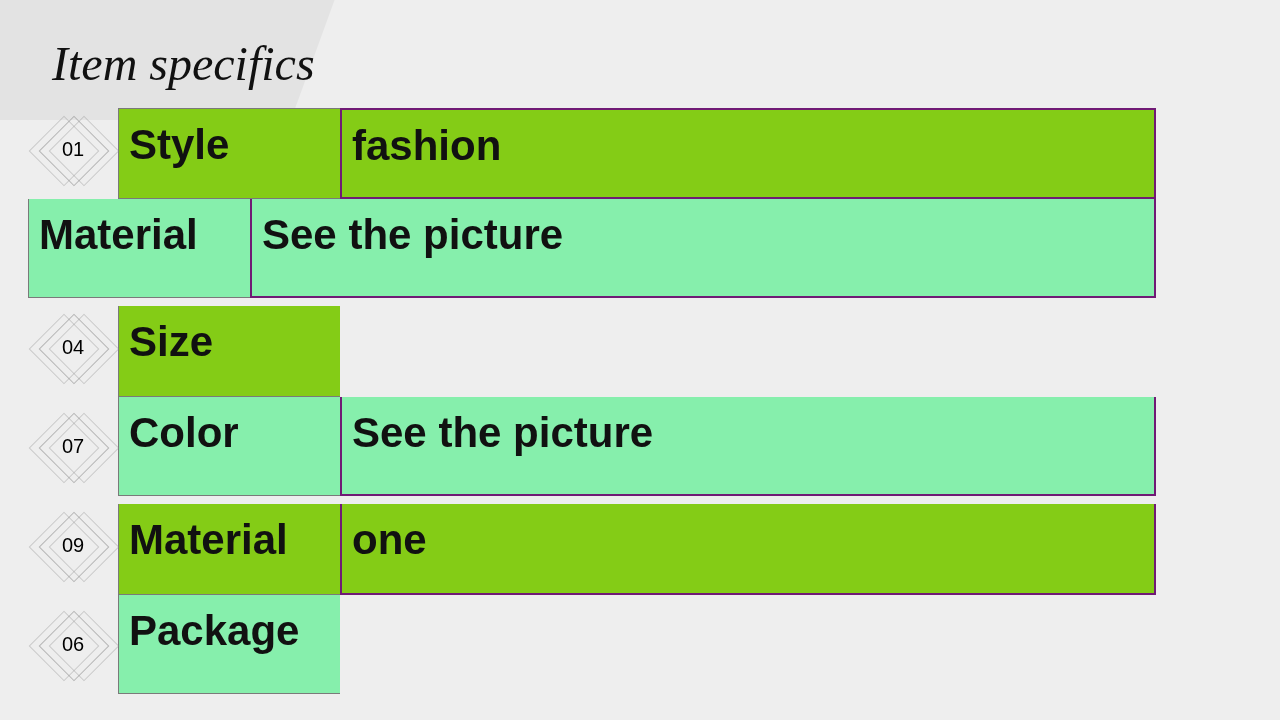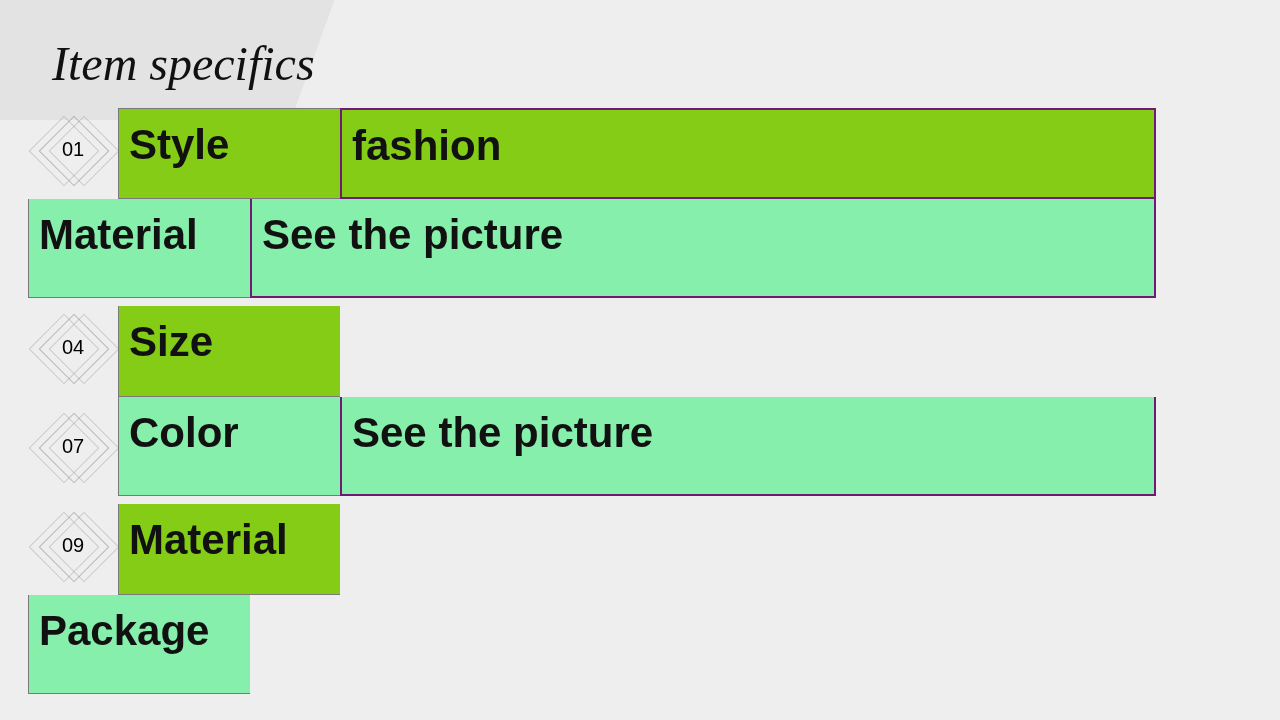--- a/index.html
+++ b/index.html
@@ -182,19 +182,28 @@
   <div class="row light">
     <div class="diamond-cell">
       <div class="diamond-stack">
         <div class="diamond a"></div>
           <div class="diamond b"></div>
           <div class="diamond c"></div>
         <div class="diamond-num">09</div>
       </div>
     </div>
     <div class="label-cell">Material</div>
+    <div class="value-cell">one</div>
   </div>
 
   <div class="row dark">
+    <div class="diamond-cell">
+      <div class="diamond-stack">
+        <div class="diamond a"></div>
+          <div class="diamond b"></div>
+          <div class="diamond c"></div>
+        <div class="diamond-num">06</div>
+      </div>
+    </div>
     <div class="label-cell">Package</div>
   </div>
 
 </div>
 
 </body></html>

